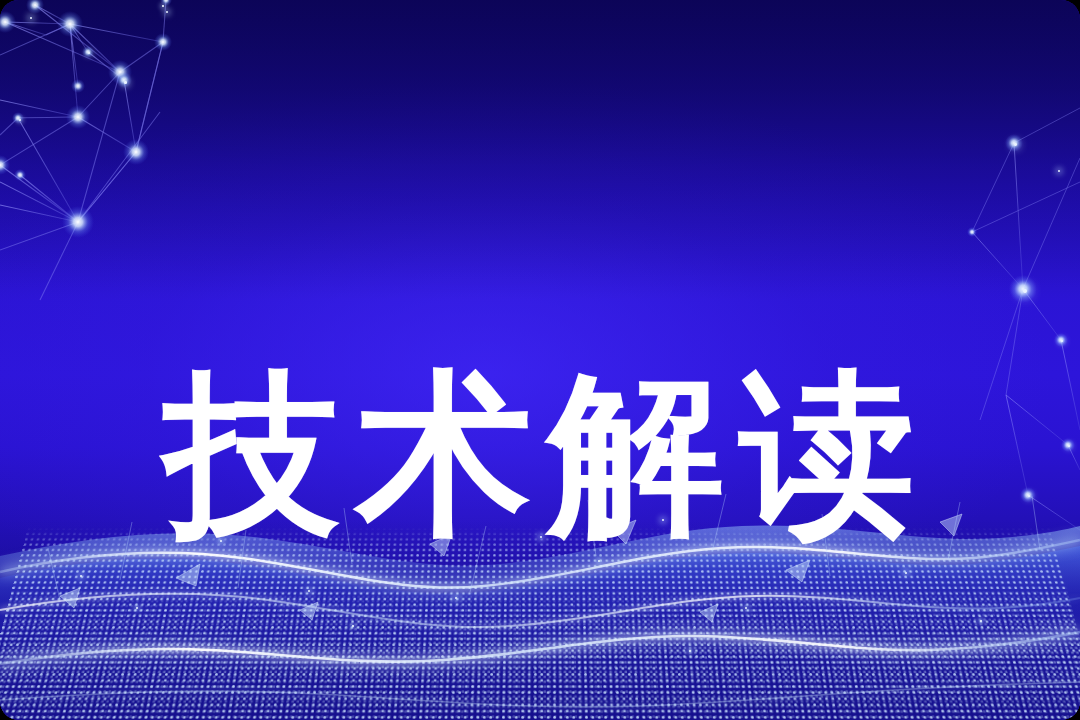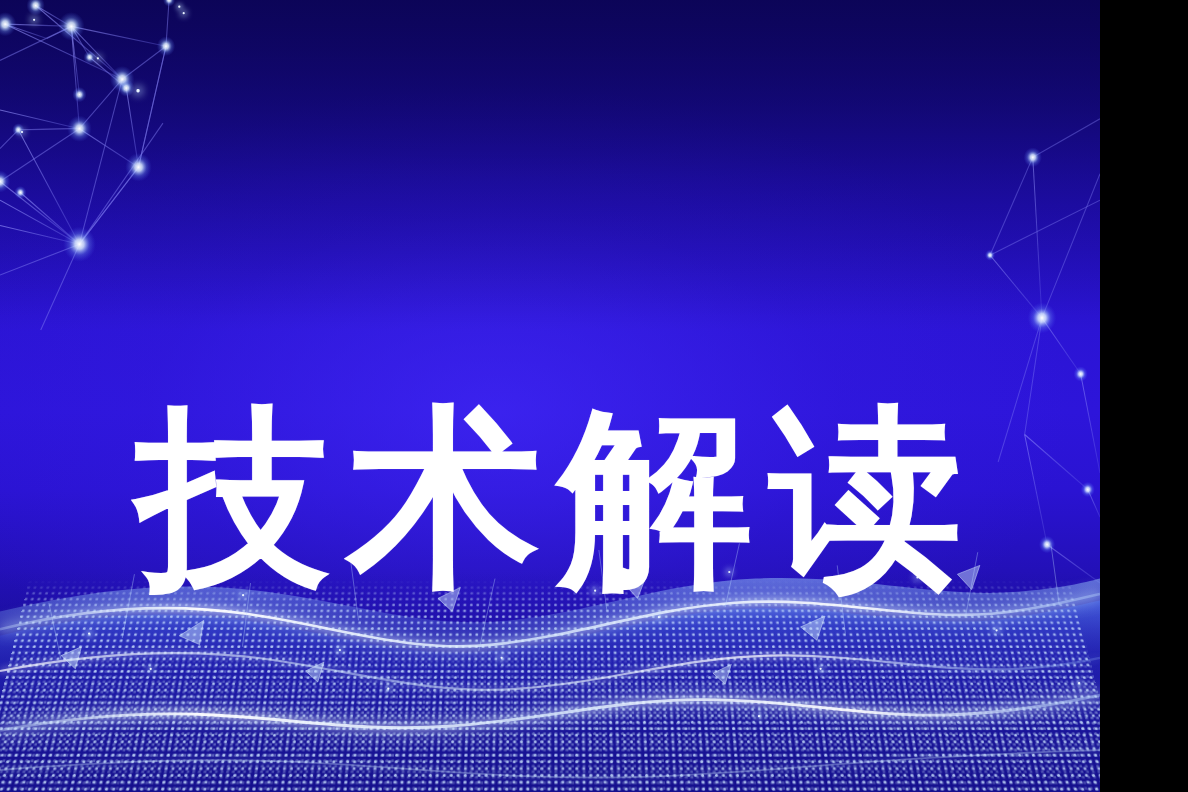--- a/index.html
+++ b/index.html
@@ -1,22 +1,23 @@
 <!DOCTYPE html>
 <html lang="zh"><head>
 <meta charset="utf-8">
 <title>技术解读</title>
 <style>
   html,body{margin:0;padding:0;background:#000;}
   #stage{
     position:relative;
-    width:1000px;height:720px;
+    width:1080px;height:720px;
     overflow:hidden;
     font-family:"Liberation Sans","DejaVu Sans",sans-serif;
     background:#1a0c90;
+    border-radius:19px;
   }
 
   
   .bg-base{
     position:absolute;inset:0;
     background:linear-gradient(180deg,
       #170886 0%,
       #1b0c9c 12%,
       #230fbe 26%,
       #2b14d4 40%,

